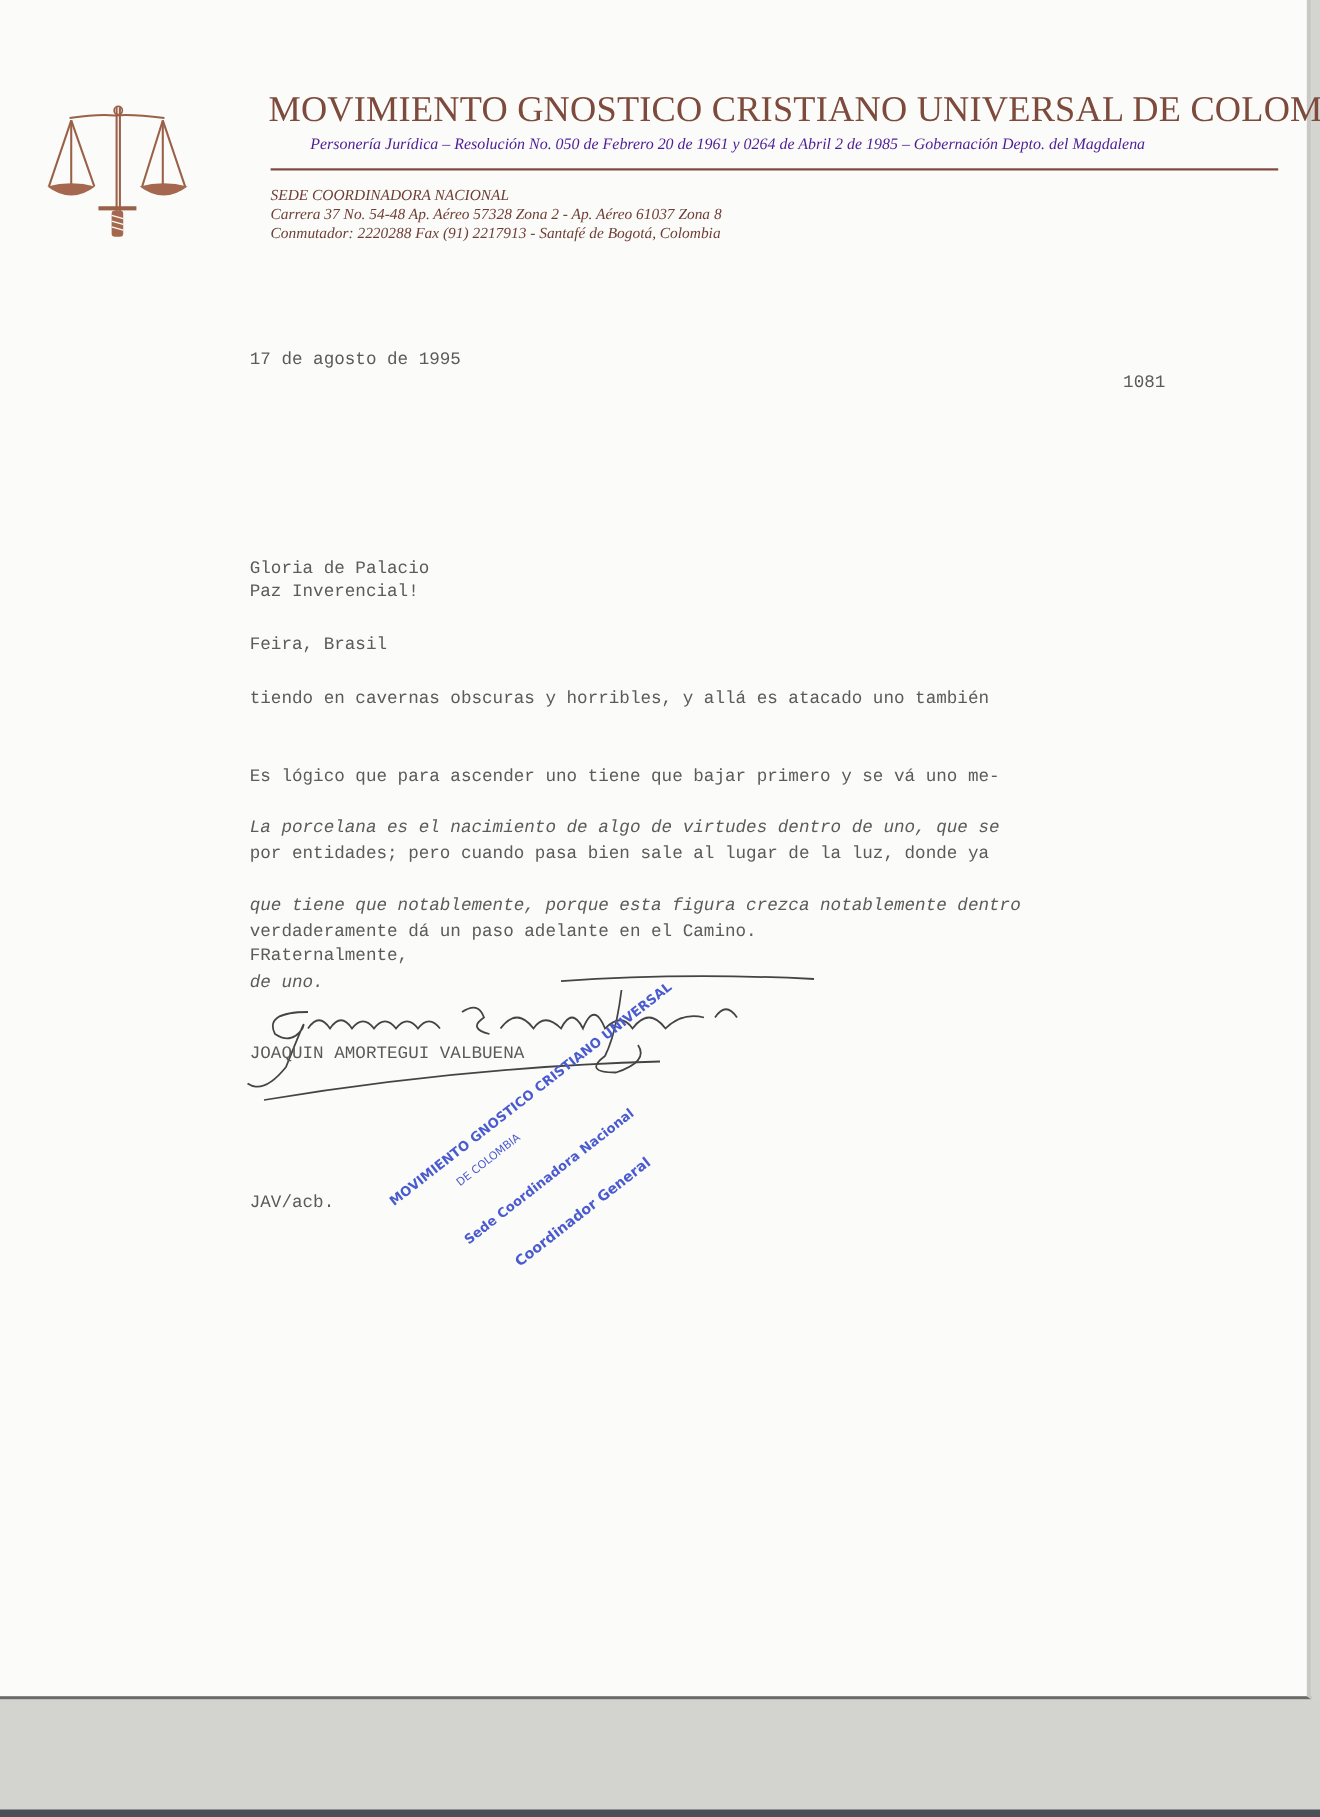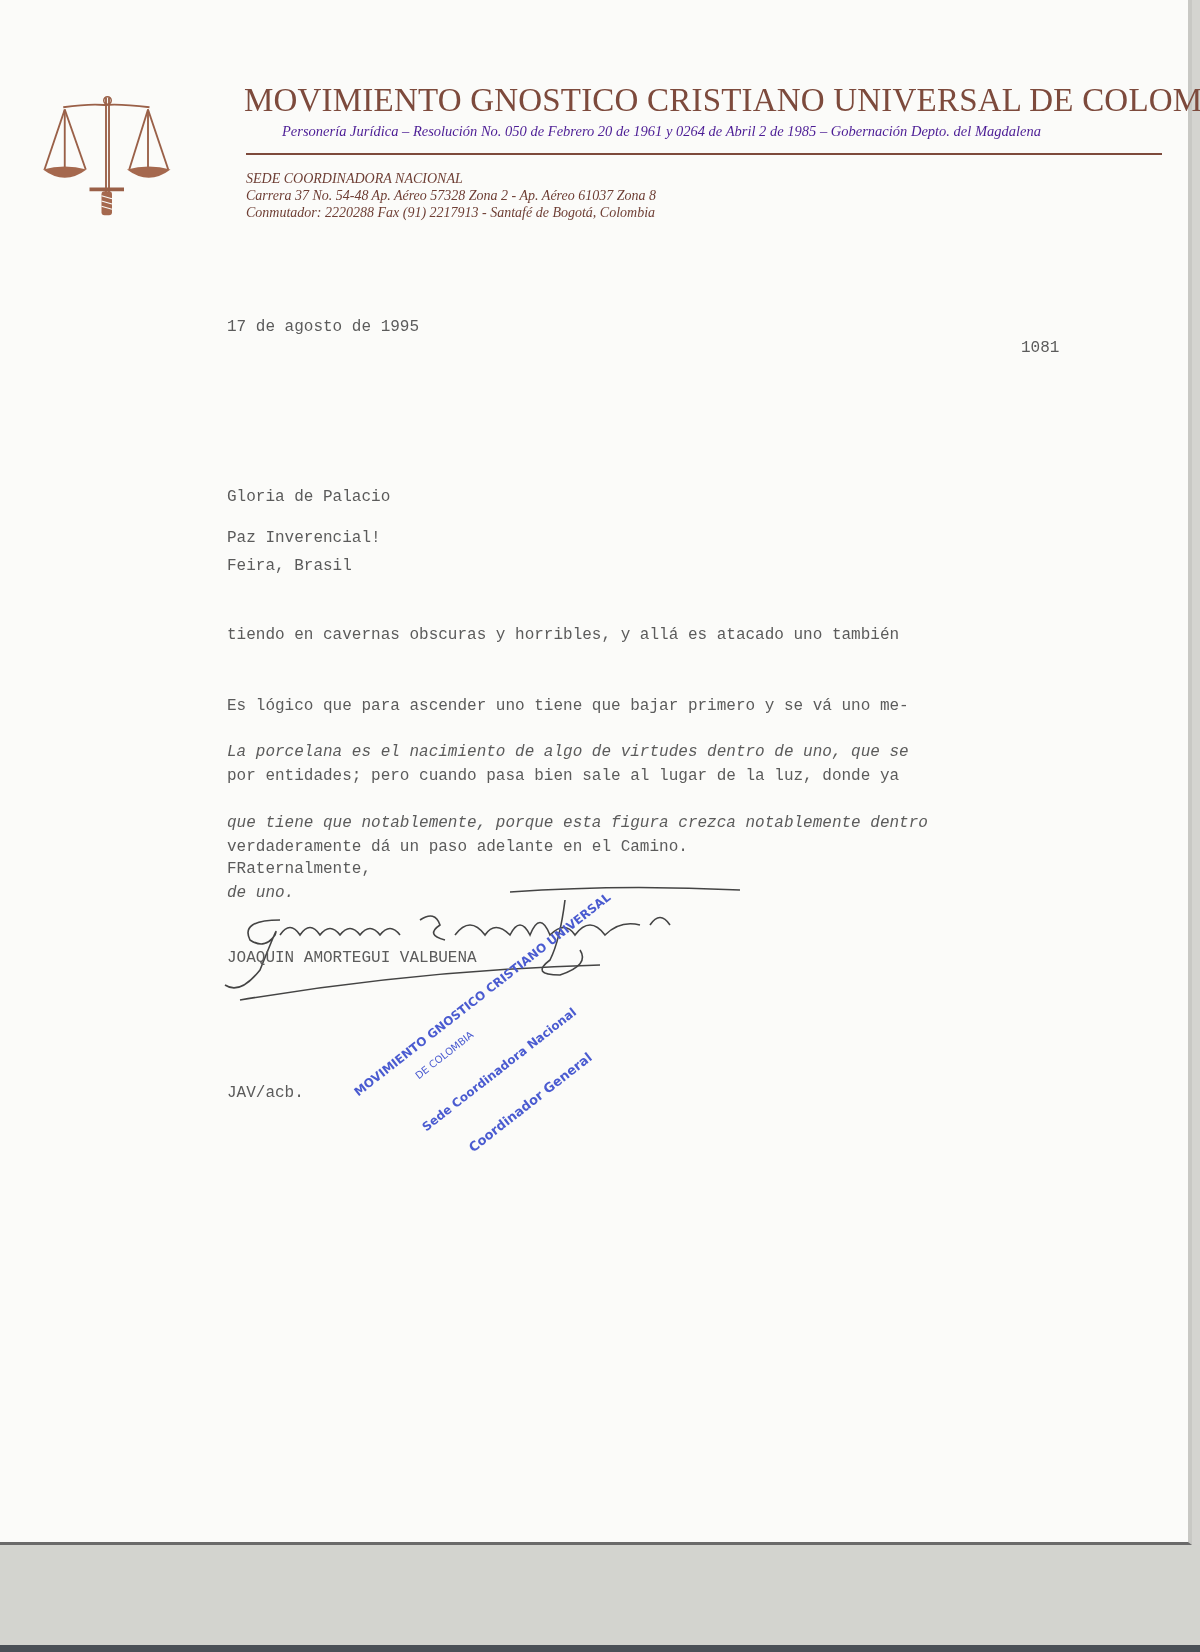--- a/index.html
+++ b/index.html
@@ -40,21 +40,21 @@
     position: absolute; left: 246px; top: 170px;
     font-family: "Liberation Serif", serif; font-style: italic; font-size: 14px; color: #6e3e34;
     line-height: 17px;
   }
   .mono {
     font-family: "Liberation Mono", monospace; font-size: 16px; color: #5b5b5b;
     position: absolute; white-space: pre;
   }
   .date { left: 227px; top: 318px; }
   .ref { left: 1021px; top: 318px; margin-top: 21px; }
-  .addr { left: 227px; top: 440px; line-height: 23px; }
+  .addr { left: 227px; top: 460px; line-height: 23px; }
   .greet { left: 227px; top: 529px; }
   .para { left: 227px; line-height: 23.5px; }
   .p1 { top: 577px; }
   .p2 { top: 694px; font-style: italic; }
   .closing { left: 227px; top: 860px; }
   .signame { left: 227px; top: 949px; font-family: Liberation Mono, monospace; }
   .initials { left: 227px; top: 1041px; margin-top: 43px; }
   .signature { position: absolute; left: 220px; top: 880px; width: 520px; height: 130px; }
   .stamp {
     position: absolute; left: 350px; top: 930px; width: 300px; height: 200px;

